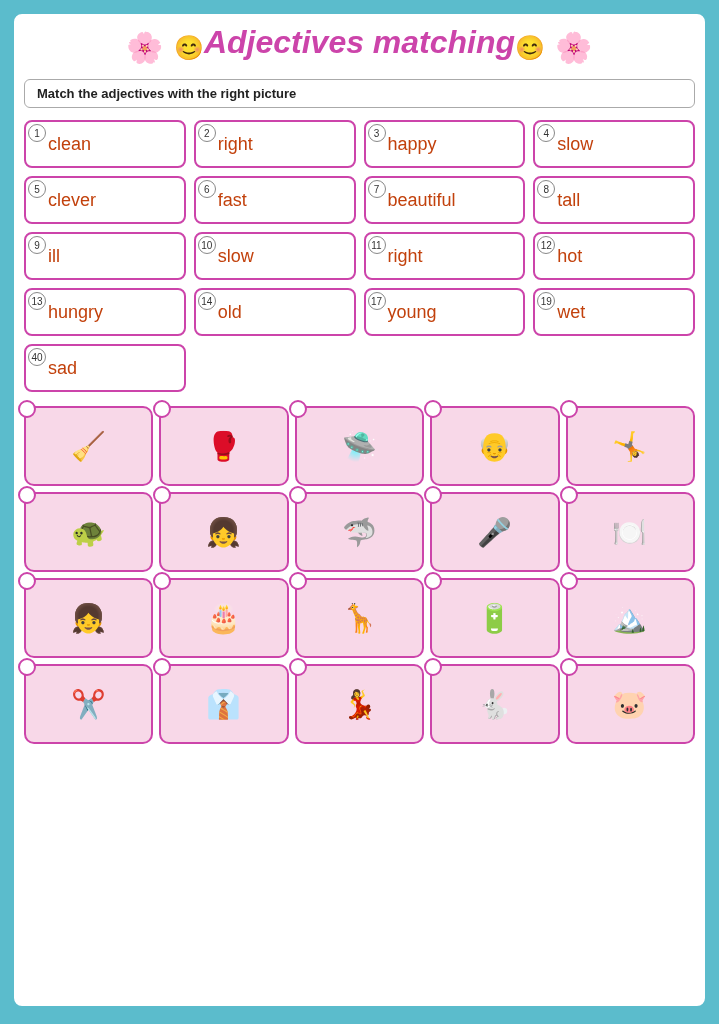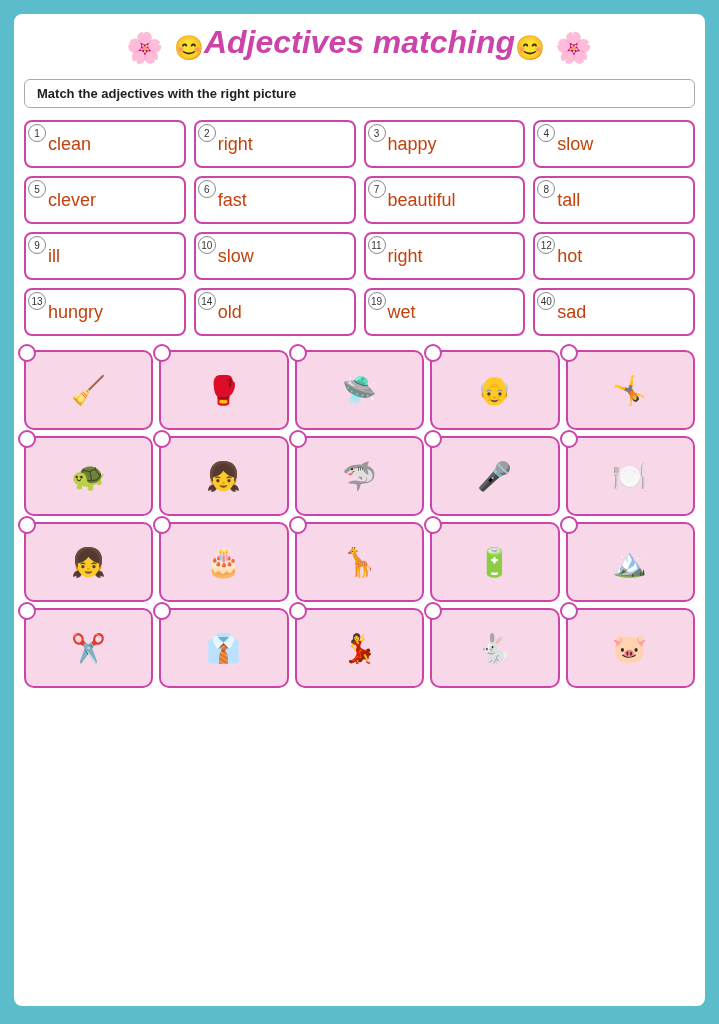--- a/index.html
+++ b/index.html
@@ -187,20 +187,24 @@
       </div>
       <div class="adj-cell">
         <span class="adj-num">13</span>
         <span class="adj-word">hungry</span>
       </div>
       <div class="adj-cell">
         <span class="adj-num">14</span>
         <span class="adj-word">old</span>
       </div>
       <div class="adj-cell">
+        <span class="adj-num">17</span>
+        <span class="adj-word">young</span>
+      </div>
+      <div class="adj-cell">
         <span class="adj-num">19</span>
         <span class="adj-word">wet</span>
       </div>
       <div class="adj-cell">
         <span class="adj-num">40</span>
         <span class="adj-word">sad</span>
       </div>
     </div>
 
   <div class="pictures-section" id="pic-grid">

